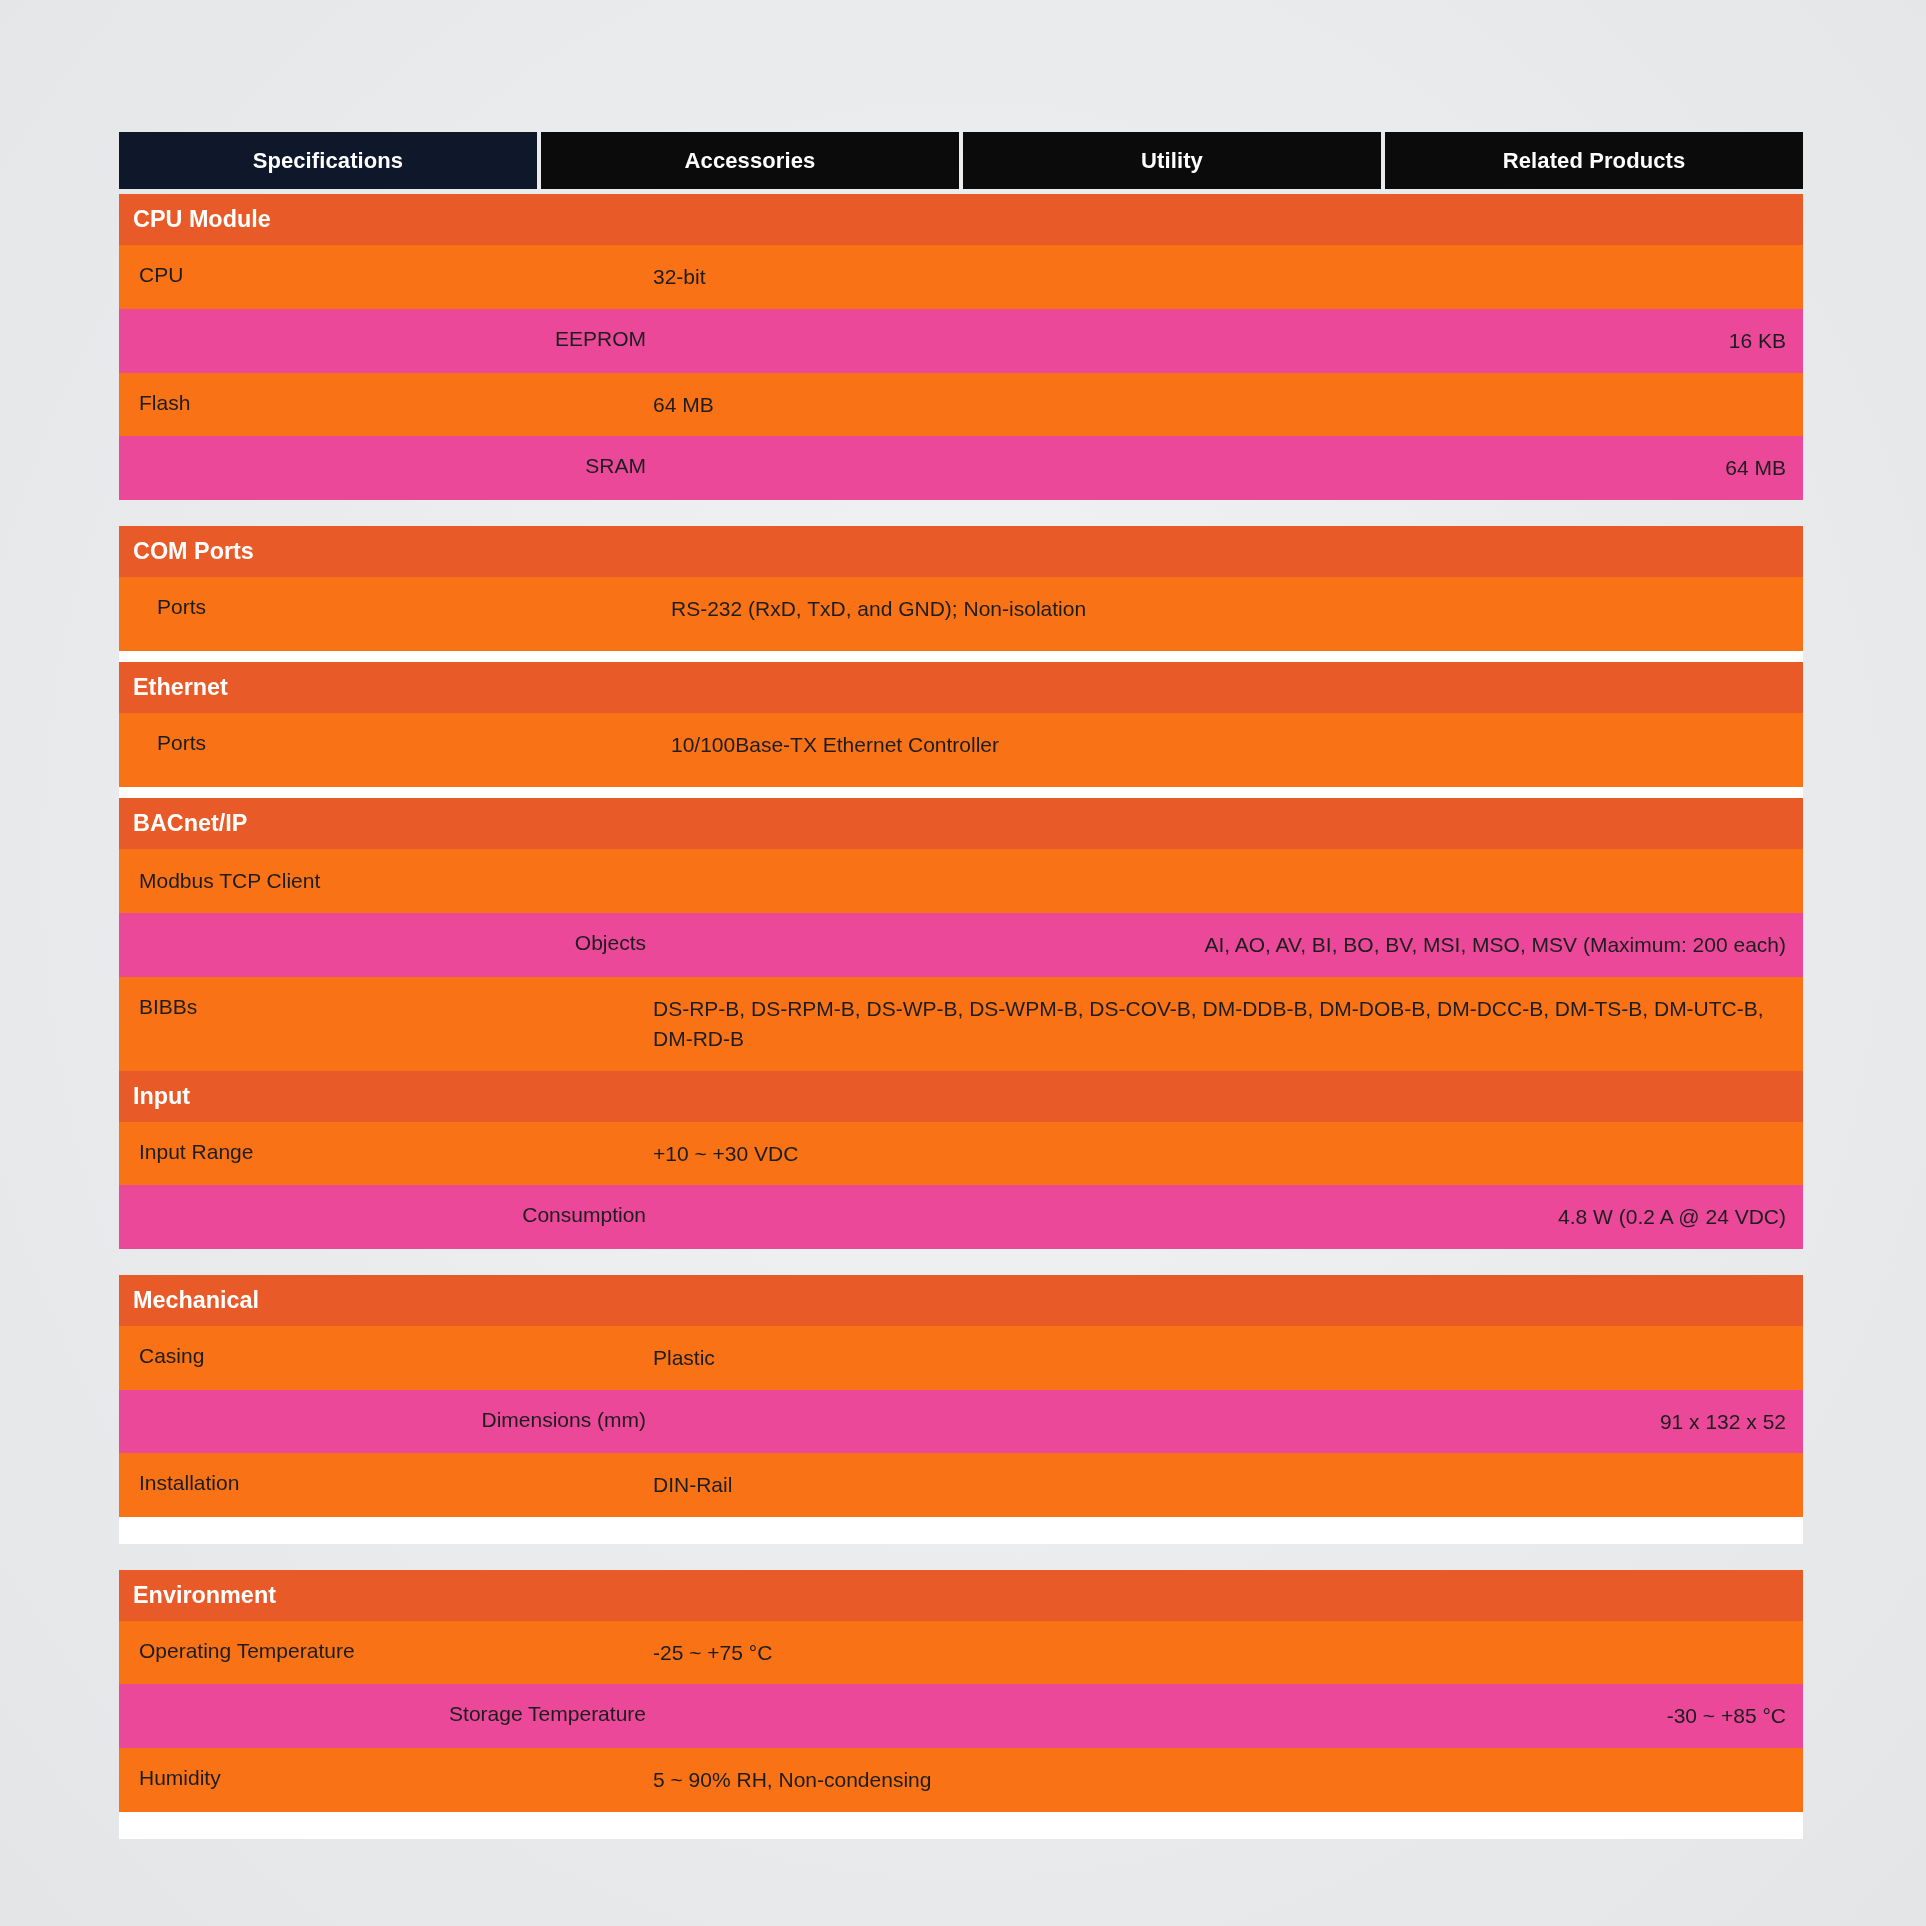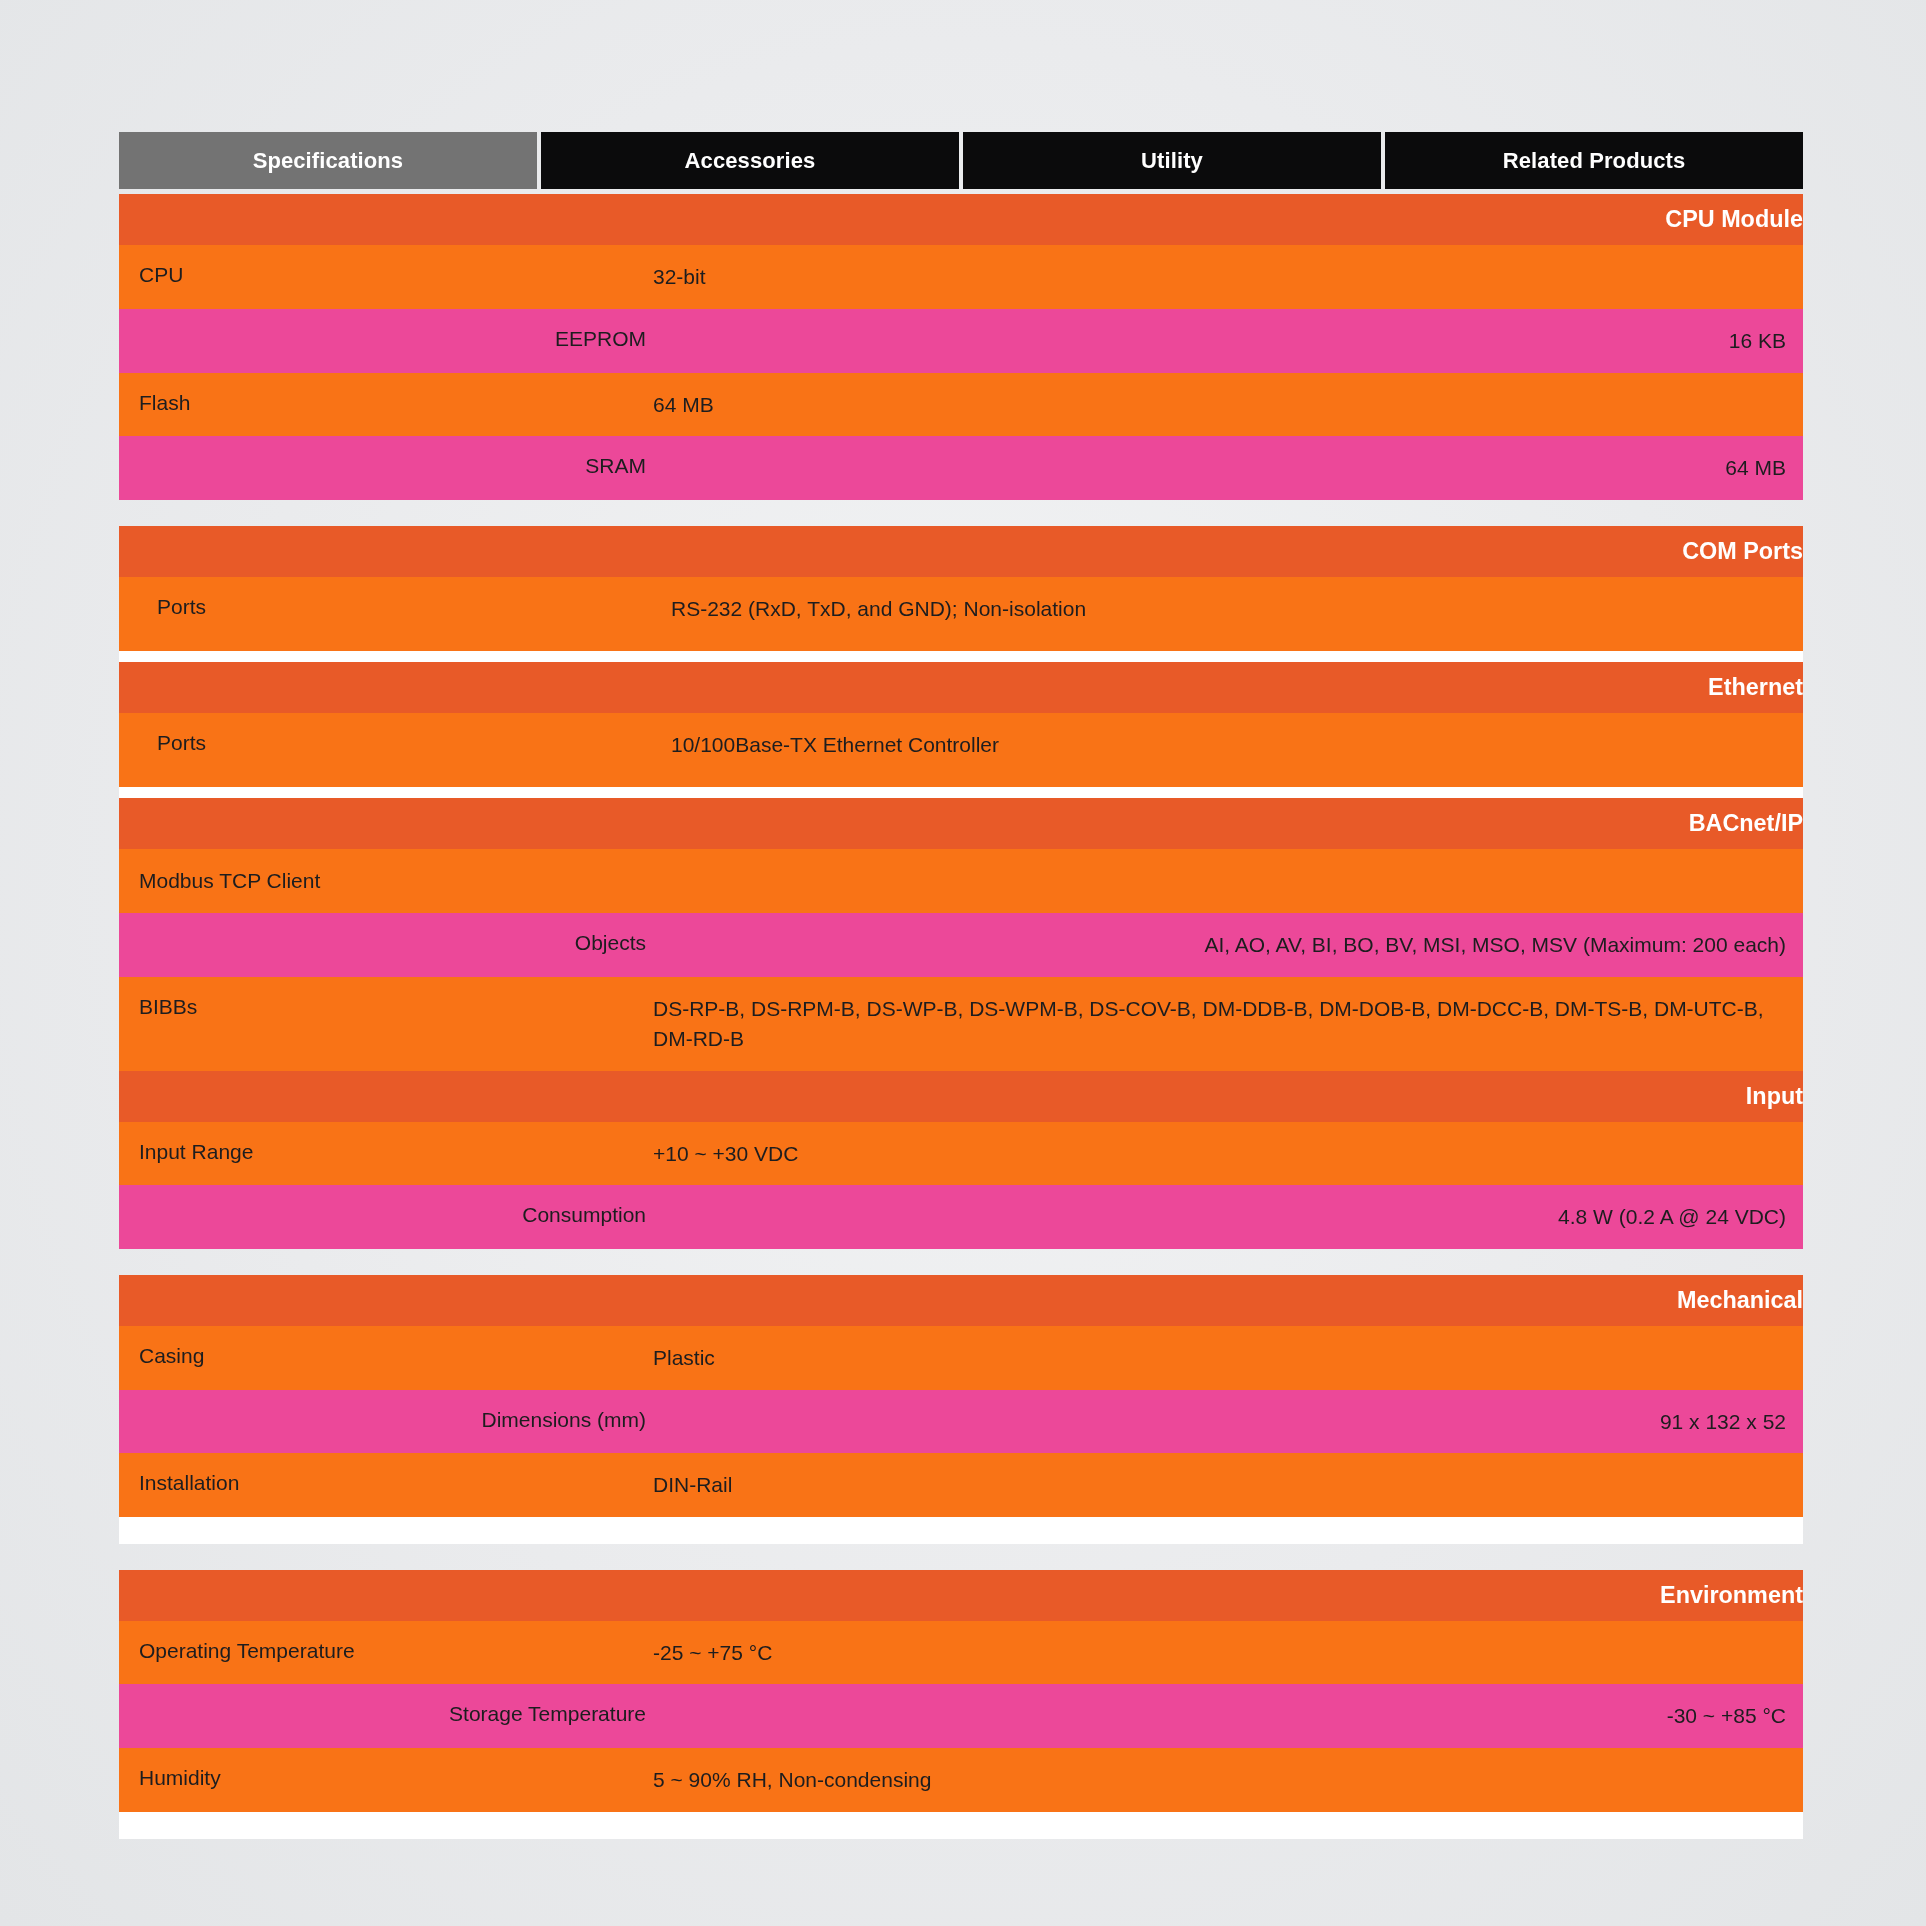--- a/index.html
+++ b/index.html
@@ -39,21 +39,21 @@
     justify-content: center;
     background: #0b0b0c;
     color: #ffffff;
     font-size: 22px;
     font-weight: bold;
     letter-spacing: 0.1px;
     cursor: pointer;
     user-select: none;
   }
   .tab.active {
-    background: #737373;
+    background: #0f172a;
     color: #ffffff;
   }
 
   
   .spec-table { width: 100%; }
 
   .group { width: 100%; }
   .group + .group { margin-top: 0; }
 
   .group-gap-lg { height: 25.5px; background: transparent; }
@@ -61,21 +61,20 @@
 
   .section-head {
     background: #e85a28;
     color: #ffffff;
     font-size: 23.4px;
     font-weight: 600;
     height: 51px;
     display: flex;
     align-items: center;
     padding-left: 14px;
-    justify-content: flex-end;
   }
 
   .rows { width: 100%; }
 
   .row {
     display: flex;
     align-items: flex-start;
     background: #f97316;
     min-height: 56px;
     padding: 0 0 0 20px;

